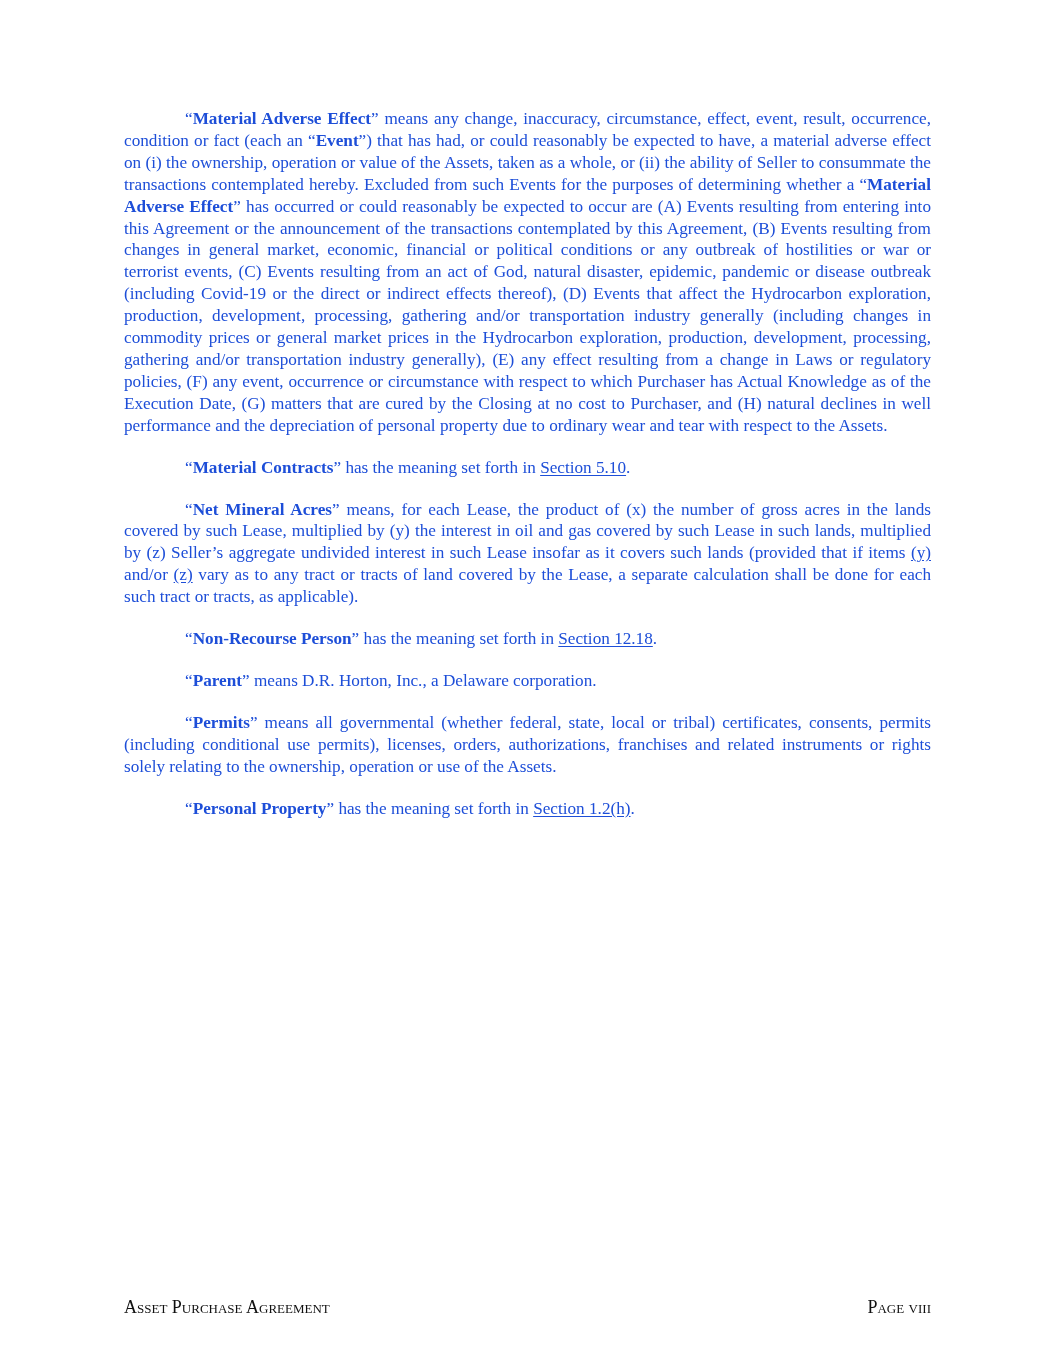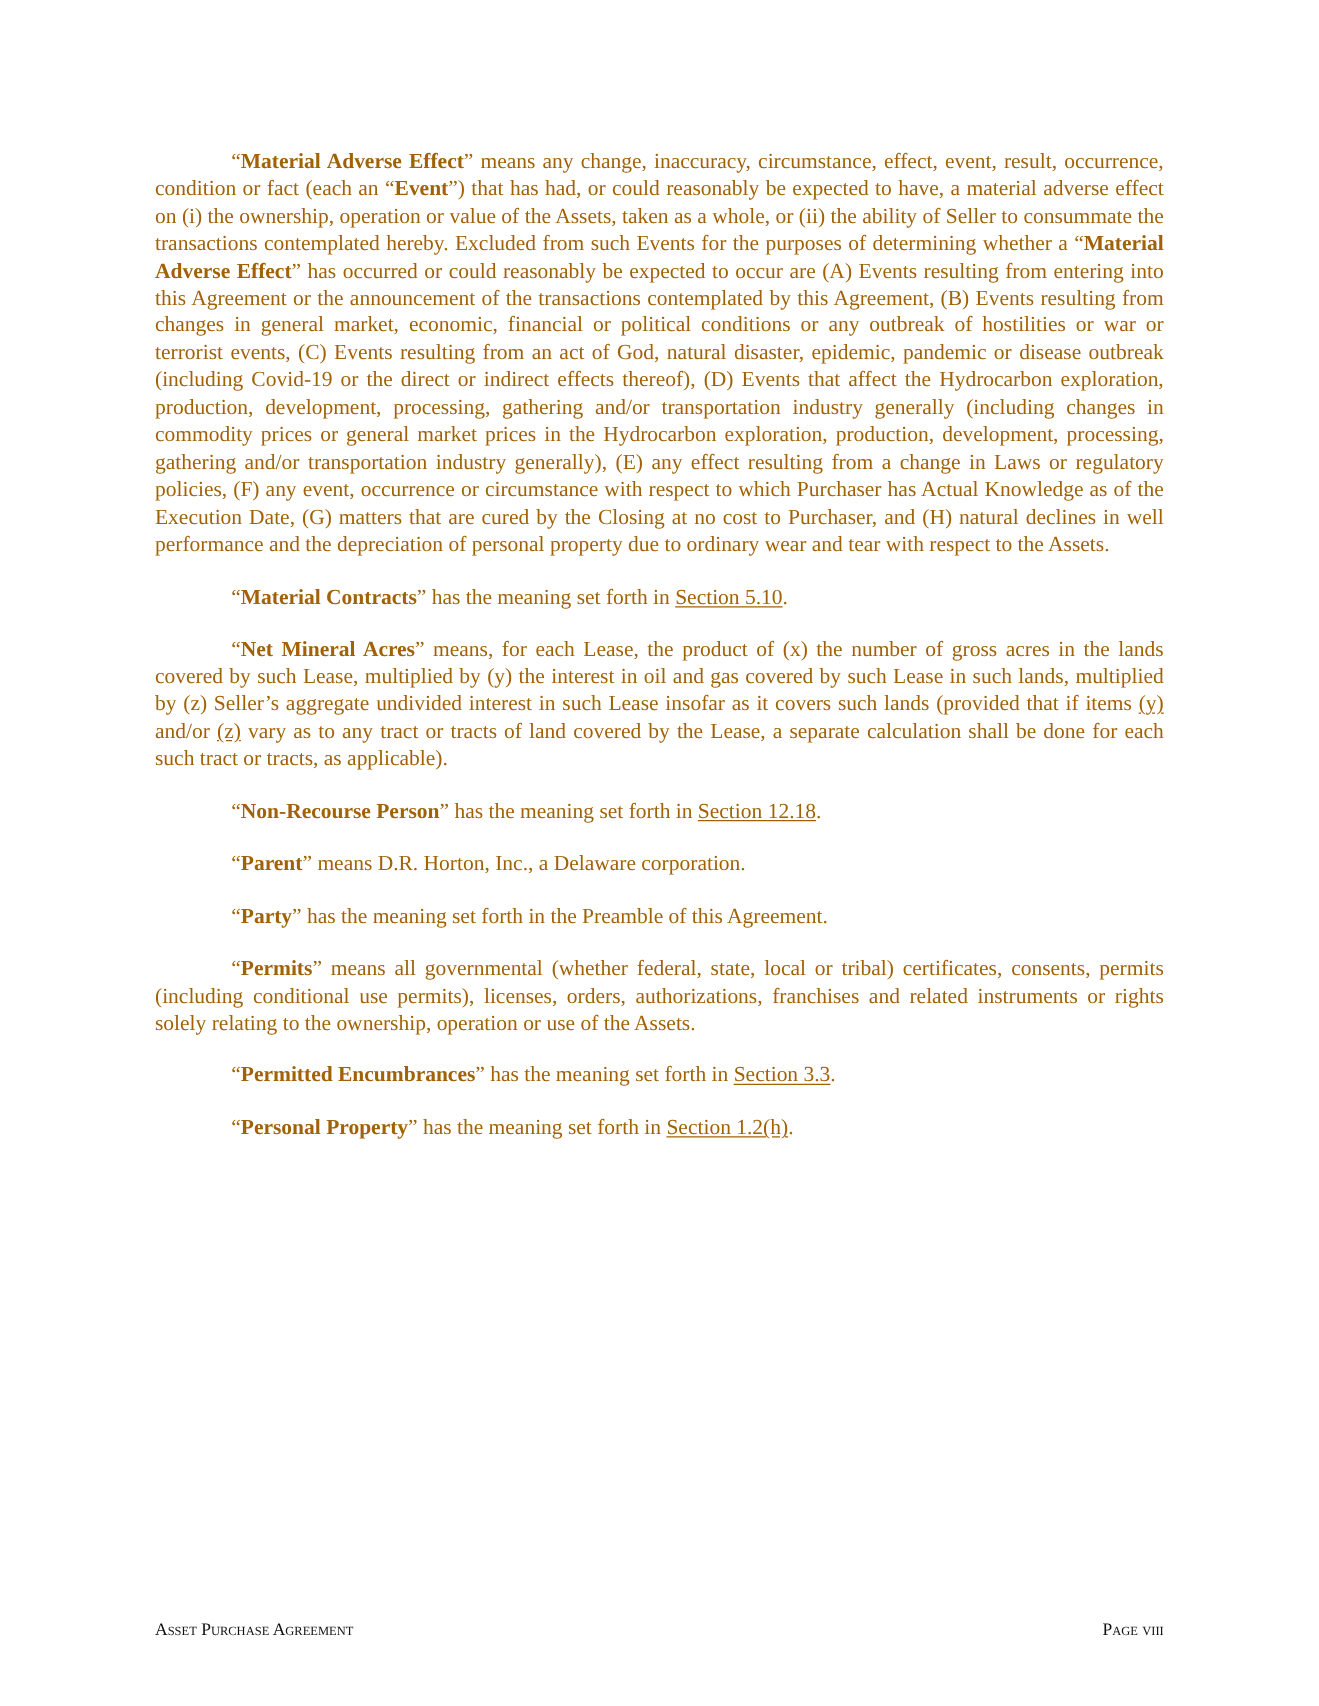--- a/index.html
+++ b/index.html
@@ -1,42 +1,40 @@
 <!DOCTYPE html>
 <html><head>
 <meta charset="utf-8">
 <style>
   html, body { margin: 0; padding: 0; background: #ffffff; }
   body { width: 1055px; height: 1365px; position: relative; overflow: hidden; }
   .page {
-    position: absolute; left: 124px; top: 118px; width: 807px;
+    position: absolute; left: 124px; top: 108px; width: 807px;
     font-family: "Liberation Serif", "DejaVu Serif", serif;
-    font-size: 17.2px; line-height: 21.9px; color: #a16207;
+    font-size: 17.2px; line-height: 21.9px; color: #1d4ed8;
   }
   .para { text-align: justify; text-indent: 61px; margin: 0 0 20px 0; }
   .para b { font-weight: bold; }
   .para u { text-underline-offset: 2px; }
   .footer {
     position: absolute; top: 1297px; left: 124px; width: 807px;
     display: flex; justify-content: space-between;
     font-family: "Liberation Serif", "DejaVu Serif", serif;
-    font-size: 14px; font-variant: small-caps; color: #111;
+    font-size: 18px; font-variant: small-caps; color: #111;
   }
 </style>
 </head>
 <body>
 
 <div class="page" id="defs">
     <p class="para">“<b>Material Adverse Effect</b>” <span>means any change, inaccuracy, circumstance, effect, event, result, occurrence, condition or fact (each an “</span><b>Event</b><span>”) that has had, or could reasonably be expected to have, a material adverse effect on (i) the ownership, operation or value of the Assets, taken as a whole, or (ii) the ability of Seller to consummate the transactions contemplated hereby. Excluded from such Events for the purposes of determining whether a “</span><b>Material Adverse Effect</b><span>” has occurred or could reasonably be expected to occur are (A) Events resulting from entering into this Agreement or the announcement of the transactions contemplated by this Agreement, (B) Events resulting from changes in general market, economic, financial or political conditions or any outbreak of hostilities or war or terrorist events, (C) Events resulting from an act of God, natural disaster, epidemic, pandemic or disease outbreak (including Covid-19 or the direct or indirect effects thereof), (D) Events that affect the Hydrocarbon exploration, production, development, processing, gathering and/or transportation industry generally (including changes in commodity prices or general market prices in the Hydrocarbon exploration, production, development, processing, gathering and/or transportation industry generally), (E) any effect resulting from a change in Laws or regulatory policies, (F) any event, occurrence or circumstance with respect to which Purchaser has Actual Knowledge as of the Execution Date, (G) matters that are cured by the Closing at no cost to Purchaser, and (H) natural declines in well performance and the depreciation of personal property due to ordinary wear and tear with respect to the Assets.</span></p>
     <p class="para">“<b>Material Contracts</b>” <span>has the meaning set forth in </span><u>Section 5.10</u><span>.</span></p>
     <p class="para">“<b>Net Mineral Acres</b>” <span>means, for each Lease, the product of (x) the number of gross acres in the lands covered by such Lease, multiplied by (y) the interest in oil and gas covered by such Lease in such lands, multiplied by (z) Seller’s aggregate undivided interest in such Lease insofar as it covers such lands (provided that if items </span><u>(y)</u><span> and/or </span><u>(z)</u><span> vary as to any tract or tracts of land covered by the Lease, a separate calculation shall be done for each such tract or tracts, as applicable).</span></p>
     <p class="para">“<b>Non-Recourse Person</b>” <span>has the meaning set forth in </span><u>Section 12.18</u><span>.</span></p>
     <p class="para">“<b>Parent</b>” <span>means D.R. Horton, Inc., a Delaware corporation.</span></p>
-    <p class="para">“<b>Party</b>” <span>has the meaning set forth in the Preamble of this Agreement.</span></p>
     <p class="para">“<b>Permits</b>” <span>means all governmental (whether federal, state, local or tribal) certificates, consents, permits (including conditional use permits), licenses, orders, authorizations, franchises and related instruments or rights solely relating to the ownership, operation or use of the Assets.</span></p>
-    <p class="para">“<b>Permitted Encumbrances</b>” <span>has the meaning set forth in </span><u>Section 3.3</u><span>.</span></p>
     <p class="para">“<b>Personal Property</b>” <span>has the meaning set forth in </span><u>Section 1.2(h)</u><span>.</span></p>
   </div>
 
 <div class="footer">
   <span>Asset Purchase Agreement</span>
   <span>Page viii</span>
 </div>
 
 </body></html>

